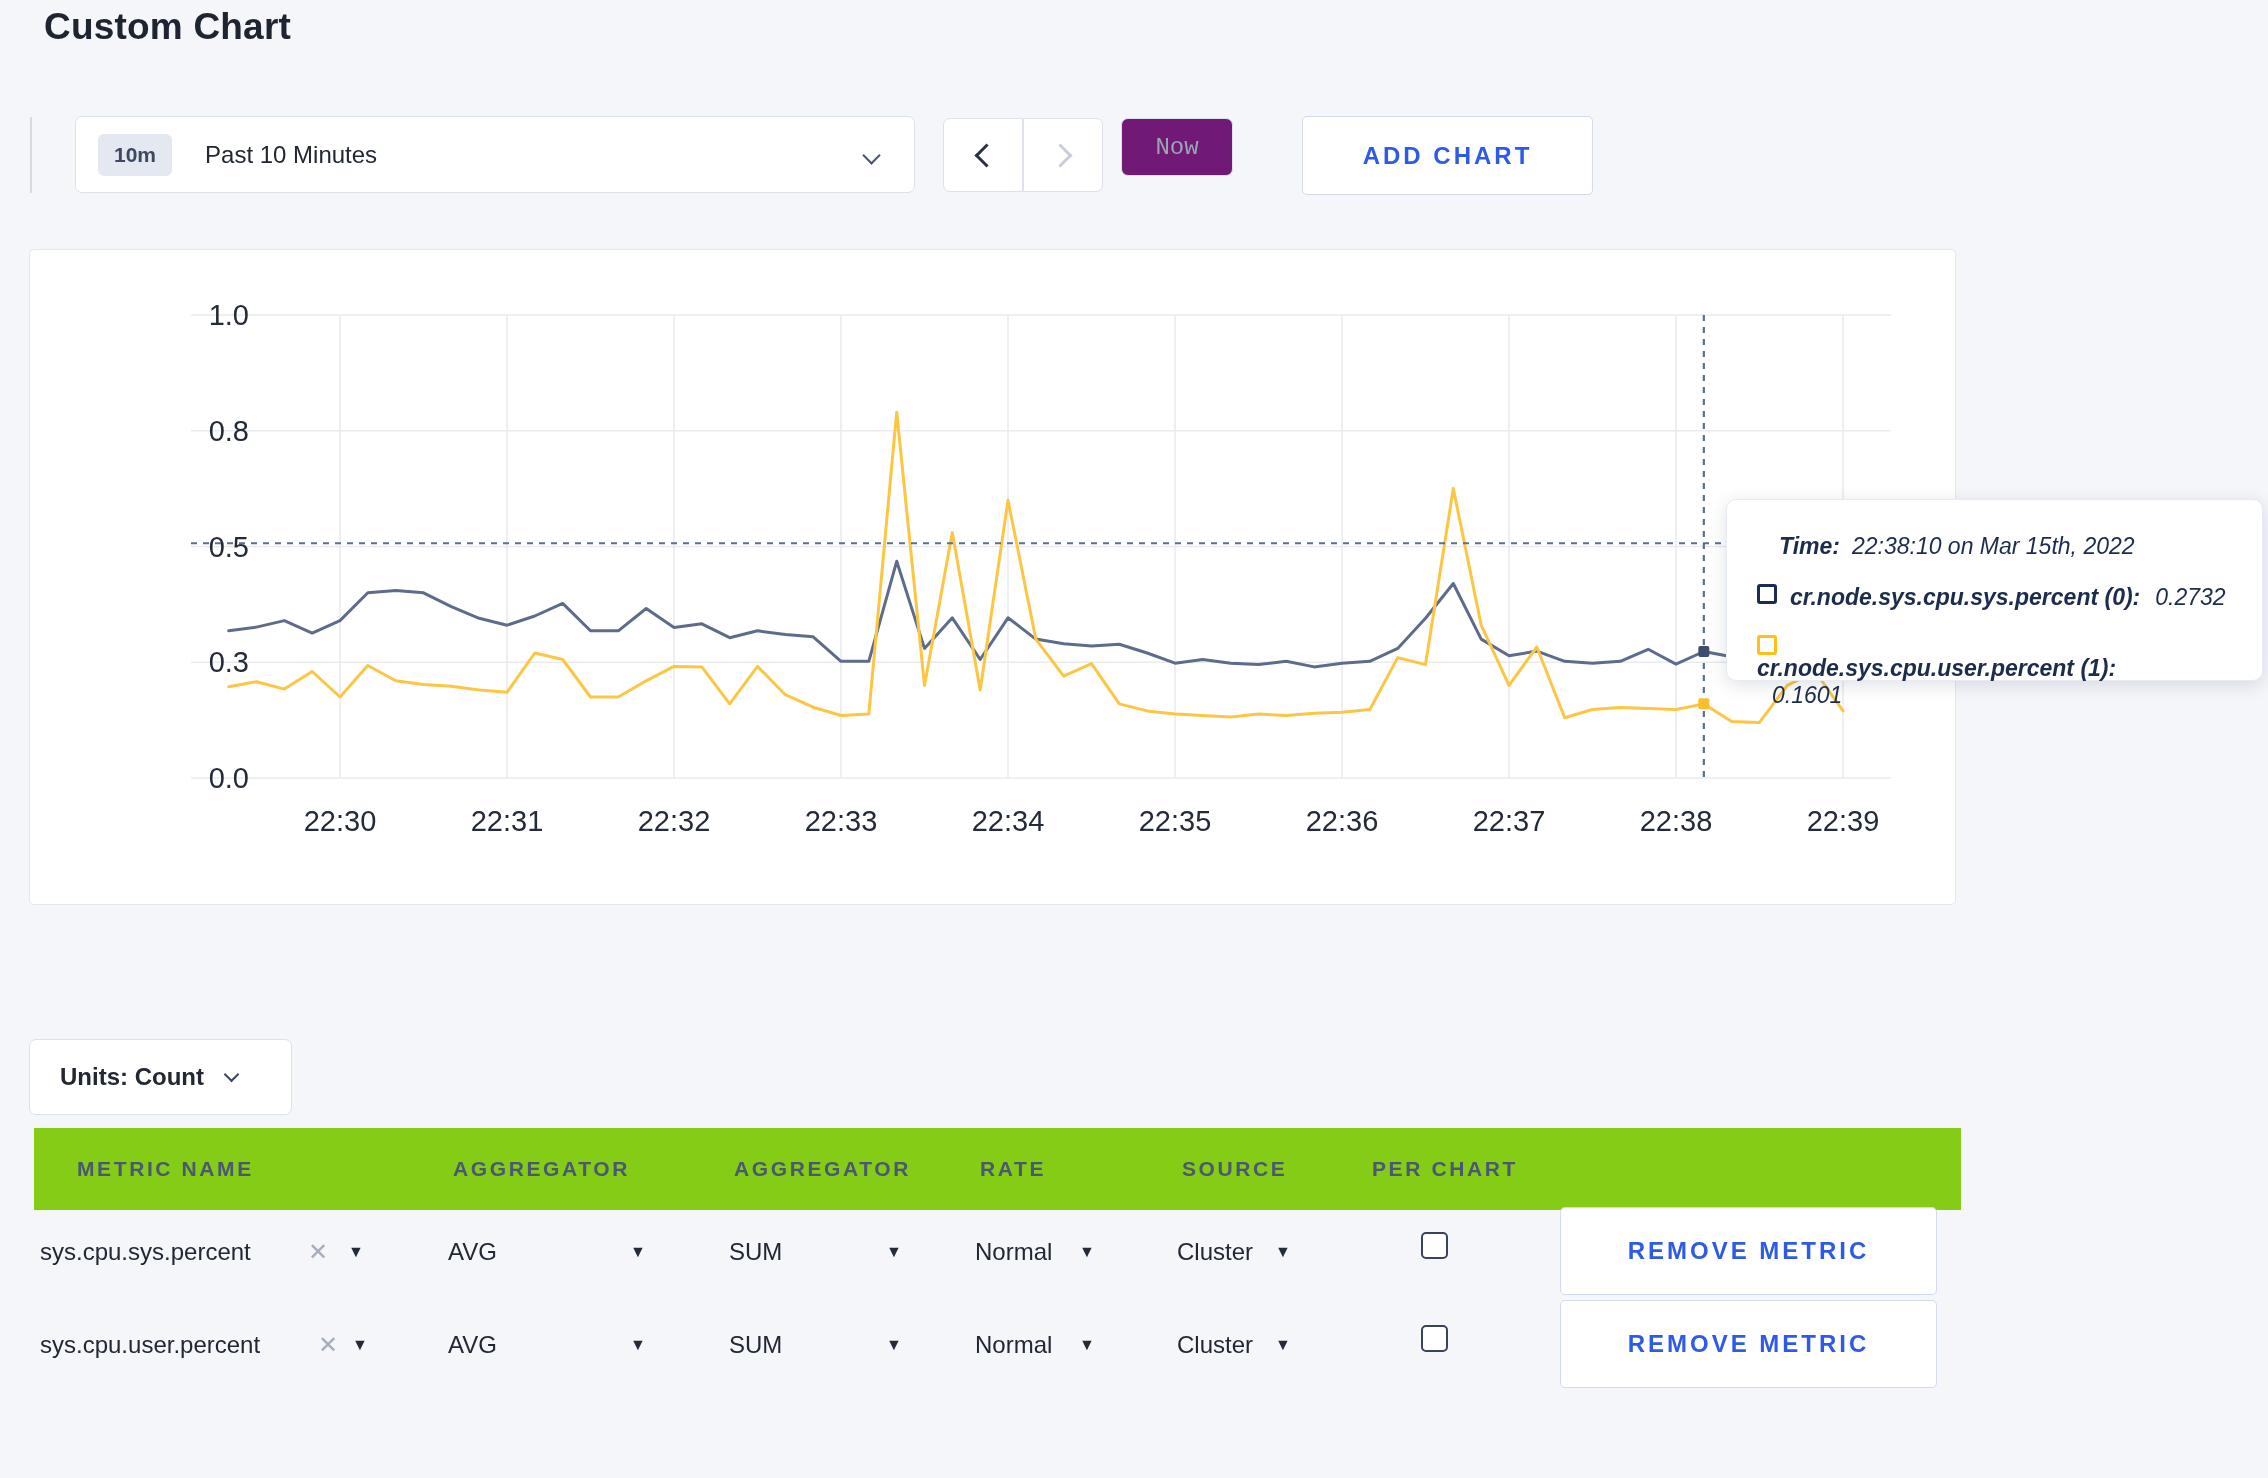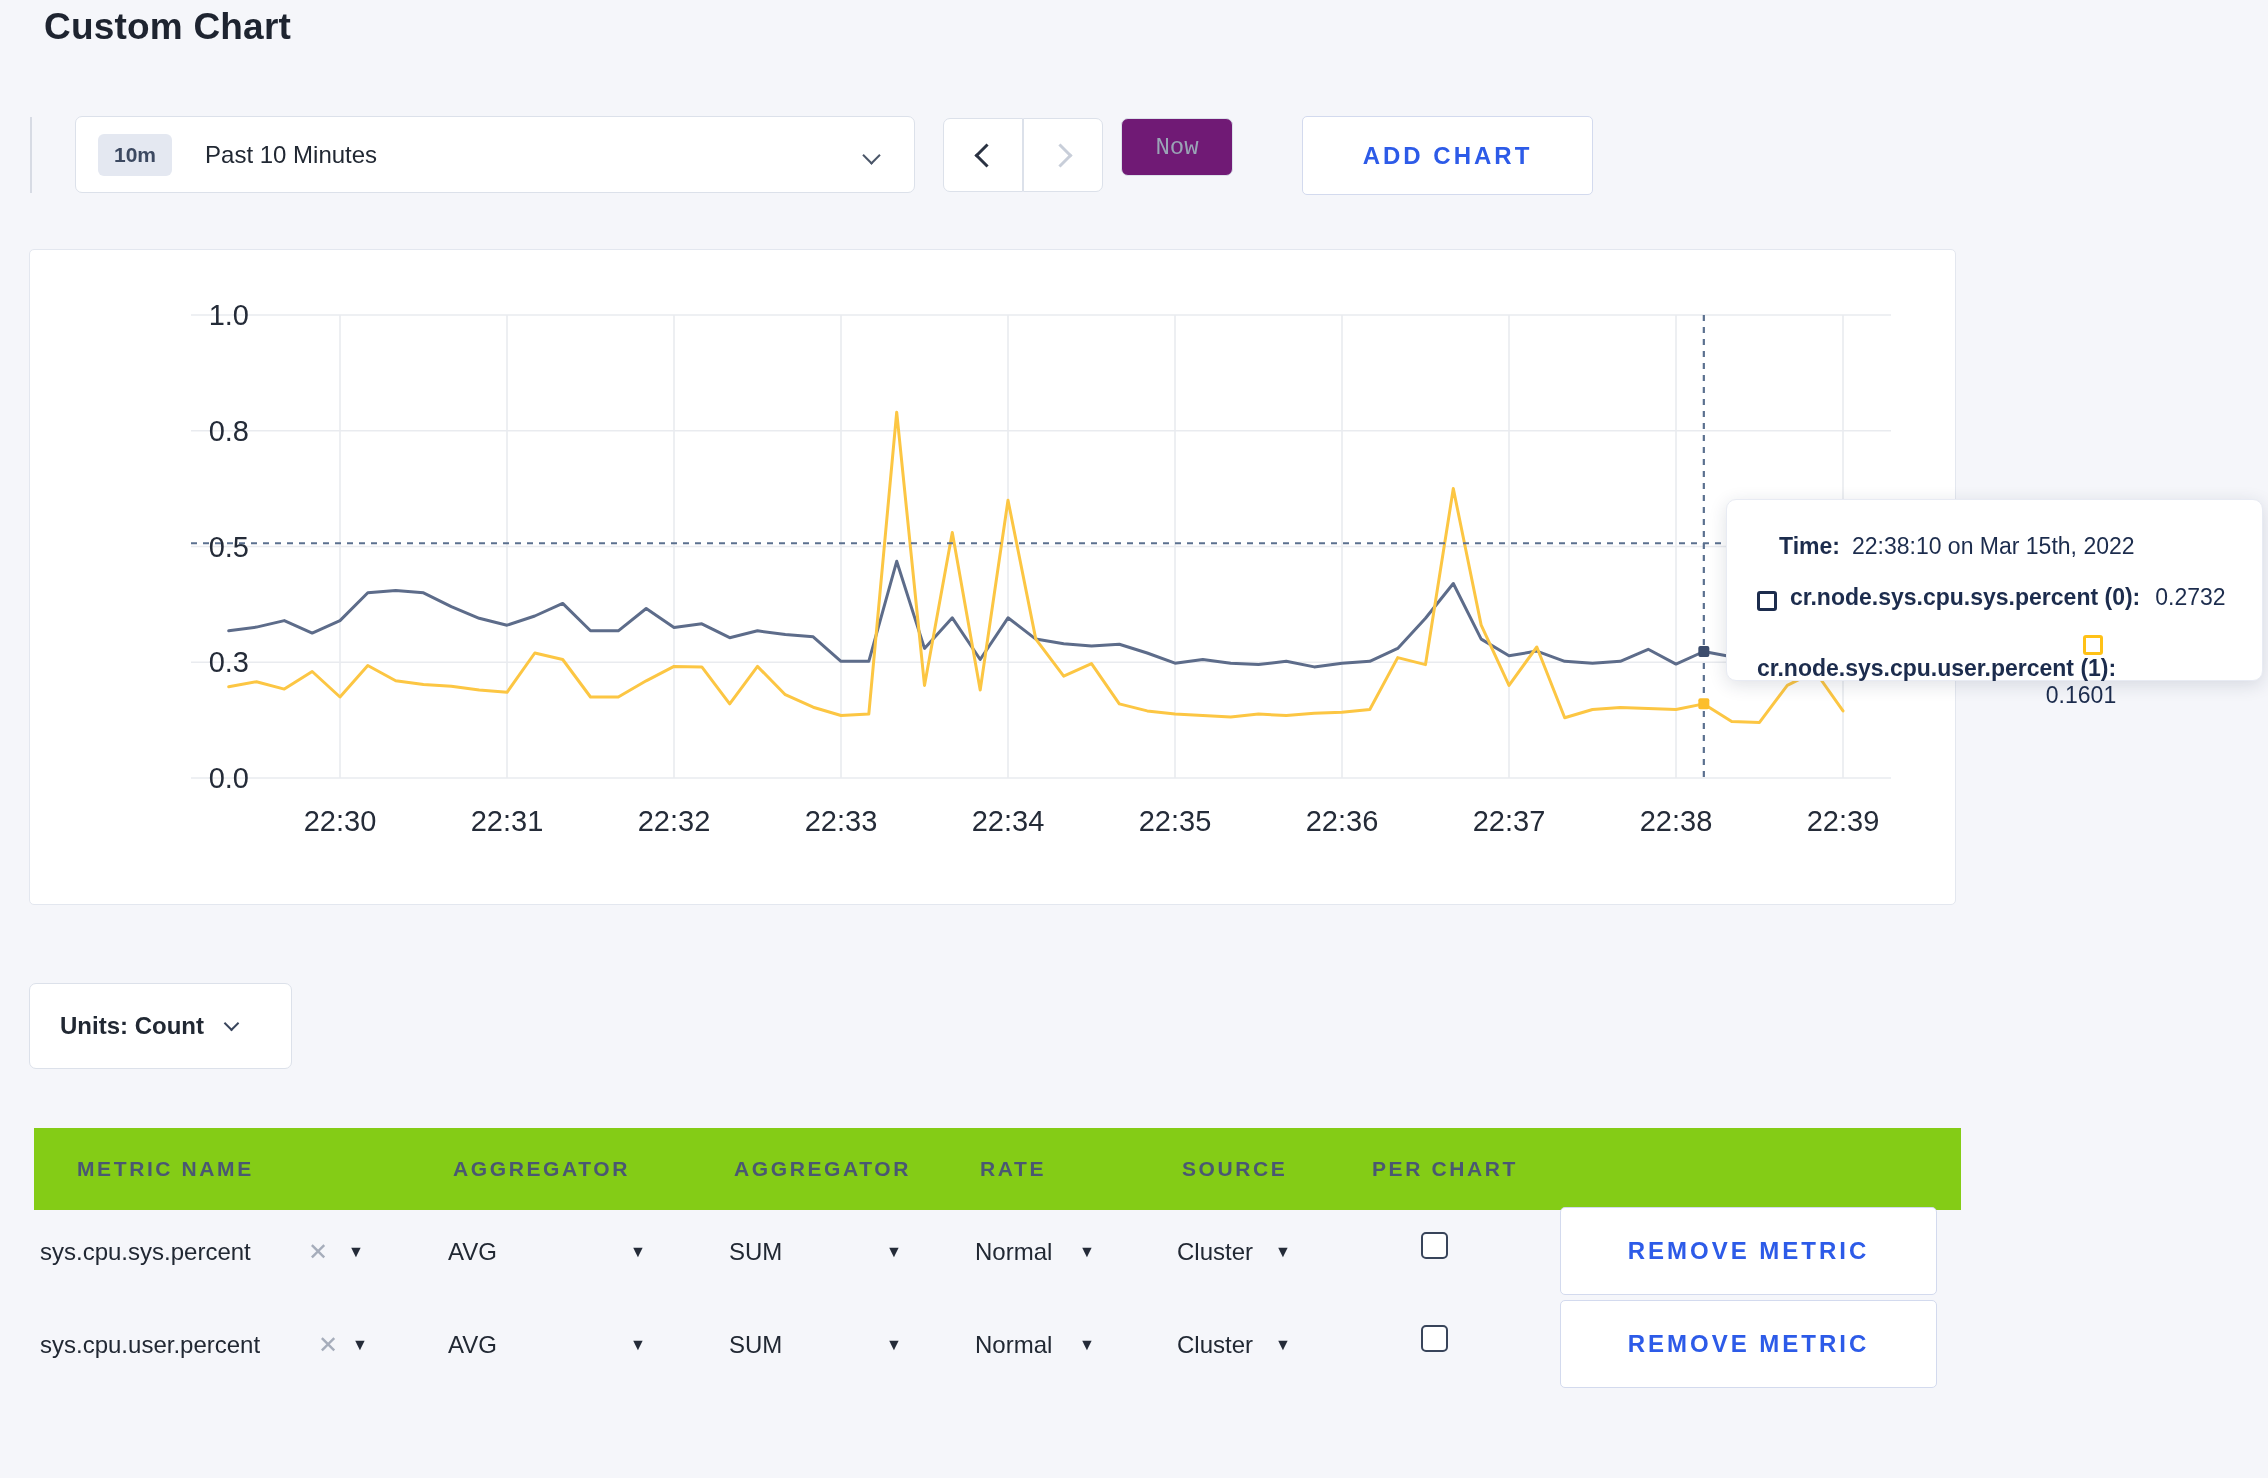--- a/index.html
+++ b/index.html
@@ -53,32 +53,32 @@
   .chart-card { left:29px; top:249px; width:1927px; height:656px; background:#fff;
                 border:1px solid #e3e7ef; border-radius:5px; }
   .chart-card svg { display:block; }
 
   
   .tooltip {
     left:1726px; top:499px; width:537px; height:182px; background:#fff;
     border:1px solid #e8ebf3; border-radius:10px;
     box-shadow:0 4px 18px rgba(30,42,72,.14); z-index:5; font-size:23px; color:#1c2c4d;
   }
-  .tt-row { position:absolute; left:30px; display:flex; align-items:flex-end; white-space:nowrap; }
+  .tt-row { position:absolute; left:30px; display:flex; align-items:flex-start; white-space:nowrap;font-style:italic; }
   .tt-time  { top:33px; left:52px; }
   .tt-s1 { top:84px; }
   .tt-s2 { top:135px;flex-direction:column; }
   .tt-swatch { width:20px; height:20px; border:3.5px solid #1c2c4d; border-radius:3px; background:#fff; margin-right:13px; }
   .tt-swatch.yellow { border-color:#ffc117; }
   .tt-bold { font-weight:700; }
   .tt-val { margin-left:15px; }
   .tt-time .tt-val { margin-left:12px; font-weight:400; }
 
   
-  .units-box { left:29px; top:983px; width:263px; height:86px; background:#fff; border:1px solid #dce1ea;
+  .units-box { left:29px; top:1039px; width:263px; height:76px; background:#fff; border:1px solid #dce1ea;
                border-radius:7px; display:flex; align-items:center; cursor:pointer; }
   .units-label { margin-left:30px; font-size:24px; font-weight:700; color:#212833; }
   .units-box .chev { margin-left:22px; width:11px; height:11px; border-width:0 2.5px 2.5px 0; border-style:solid; border-color:#39455c; }
   .remove-chart { left:311px; top:983px; width:360px; height:85px; }
 
   
   .thead { left:34px; top:1128px; width:1927px; height:82px; background:#84cc16; }
   .th { position:absolute; top:29px; font-size:21px; font-weight:600; letter-spacing:2.6px; color:#4a5872; white-space:nowrap; }
   .row-cell { position:absolute; font-size:24px; color:#212833; white-space:nowrap; }
   .x-icon { color:#a6adbb; font-size:24px; cursor:pointer; }

